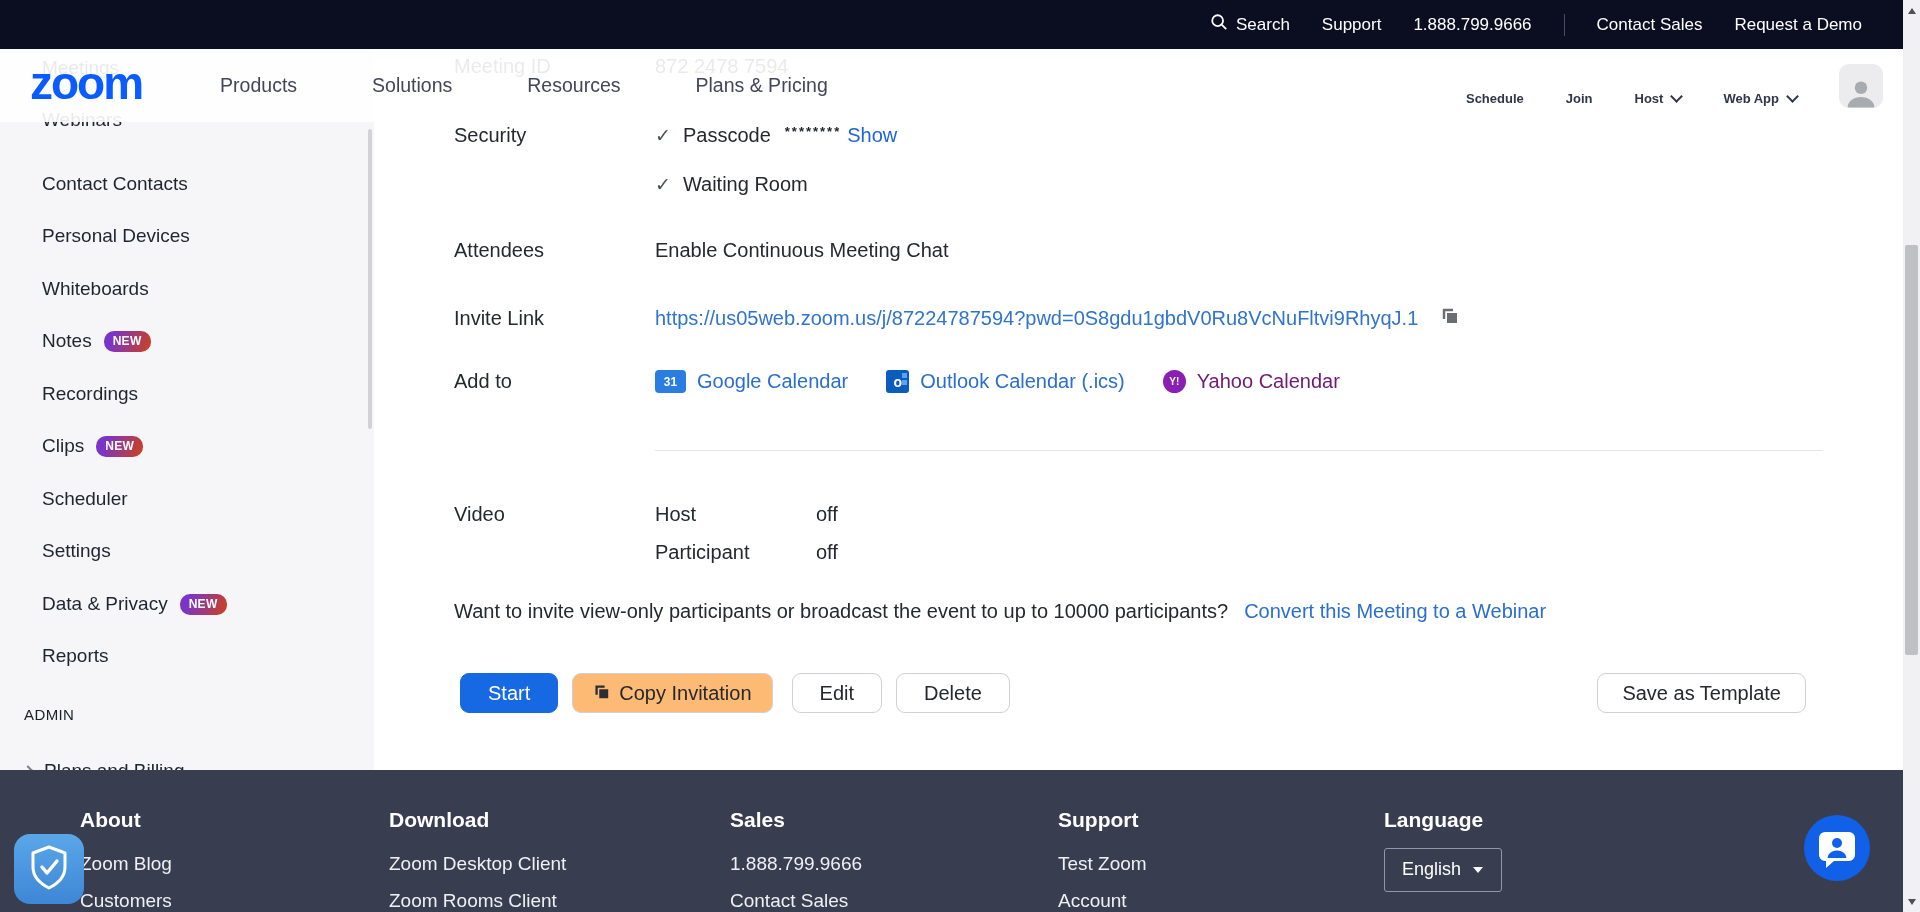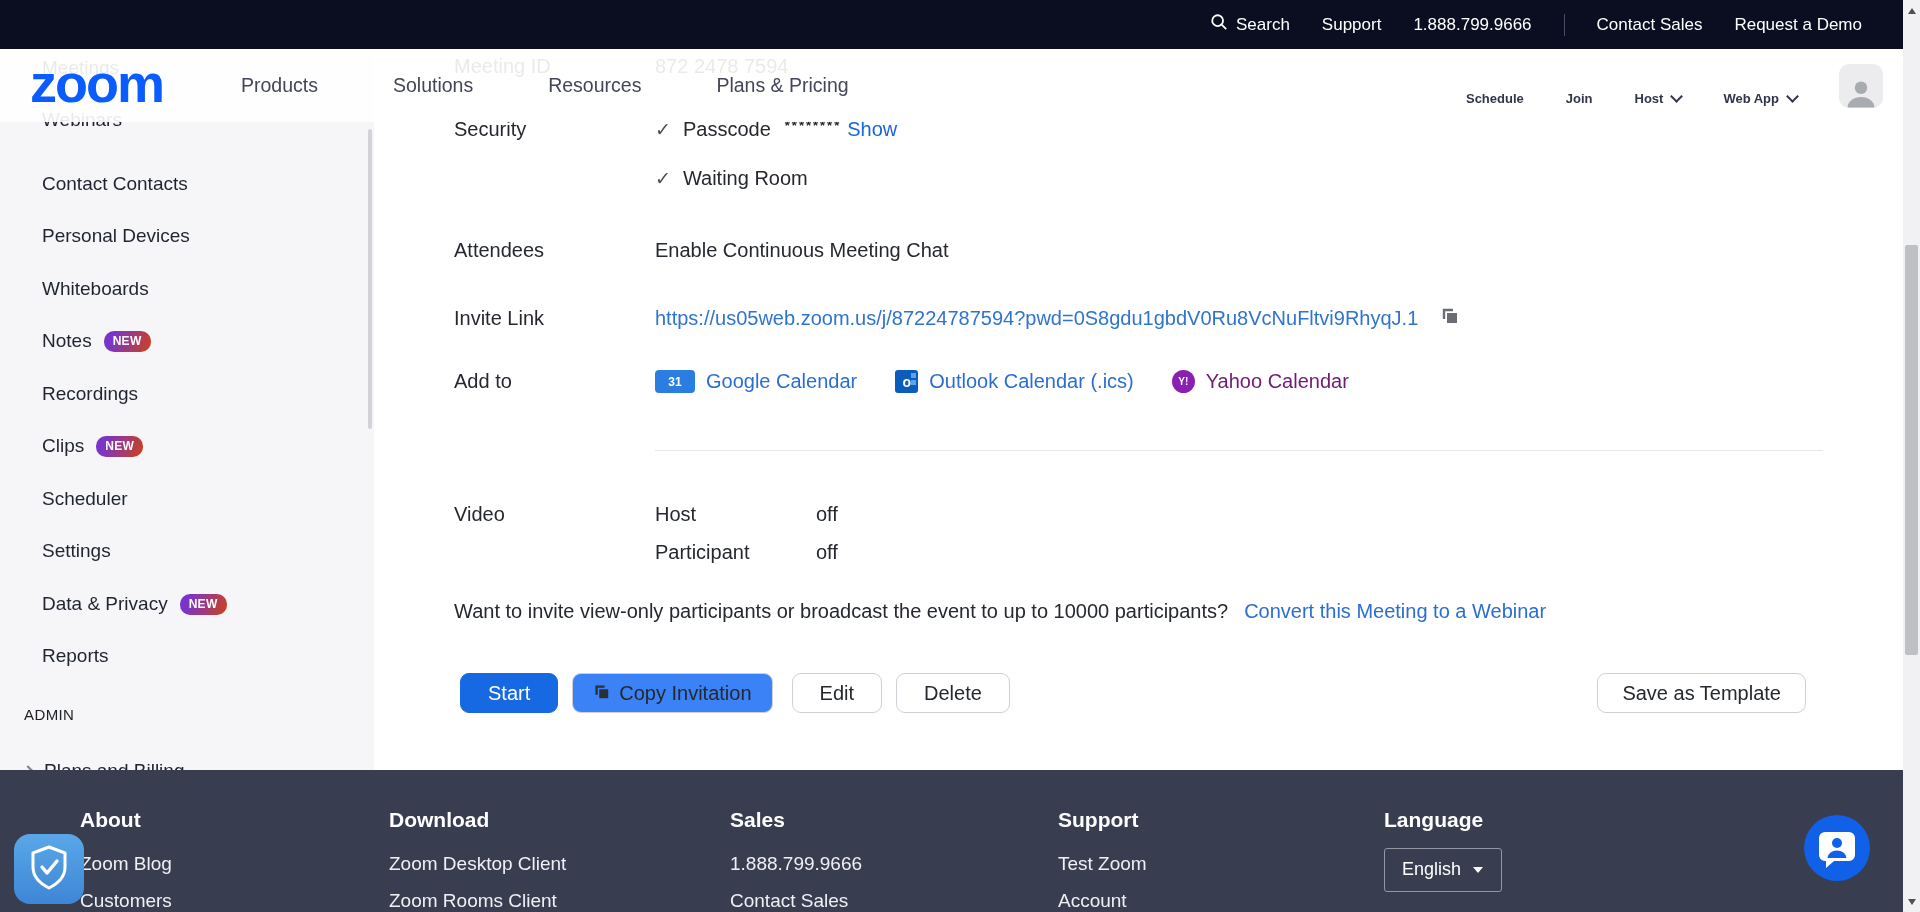--- a/index.html
+++ b/index.html
@@ -15,21 +15,21 @@
     padding-right:58px; gap:32px; color:#fff; font-size:17px; z-index:4;
   }
   .topbar .titem { display:flex; align-items:center; gap:8px; cursor:pointer; white-space:nowrap; }
   .tdivider { width:1px; height:22px; background:#4a4d63; }
   
   .header {
     position:absolute; left:0; top:49px; width:1903px; height:73px;
     background:rgba(255,255,255,0.90); z-index:5;
     display:flex; align-items:center; padding:0 20px 0 30px;
   }
-  .logo { font-size:54px; font-weight:700; color:#0b5cff; letter-spacing:-2px; margin-right:78px; cursor:pointer; line-height:1; padding-bottom:6px;}
+  .logo { font-size:46px; font-weight:700; color:#0b5cff; letter-spacing:-2px; margin-right:78px; cursor:pointer; line-height:1; padding-bottom:6px;}
   .mainnav { display:flex; gap:75px; }
   .mainnav .navitem { font-size:19.5px; color:#43455a; cursor:pointer; white-space:nowrap; }
   .hright { margin-left:auto; display:flex; align-items:center; gap:42px; }
   .hright .action { font-size:13px; font-weight:600; color:#32344a; cursor:pointer; display:flex; align-items:center; white-space:nowrap;margin-top:26px;}
   .chev { width:9px; height:9px; border-right:2px solid #32344a; border-bottom:2px solid #32344a;
           transform:rotate(45deg); display:inline-block; margin-left:9px; margin-top:-5px; }
   .avatar { width:44px; height:44px; border-radius:10px; background:#ececee; display:flex; align-items:flex-end; justify-content:center; overflow:hidden; cursor:pointer; }
   
   .viewport { position:absolute; left:0; top:49px; width:1903px; height:863px; overflow:hidden; }
   
@@ -48,32 +48,32 @@
   .rlabel { width:201px; flex:none; color:#25282e; }
   .check { color:#4a4f58; margin-right:12px; font-size:19px; }
   .link { color:#1a66d9; cursor:pointer; }
   .mask { font-size:13px; font-weight:700; letter-spacing:2px; margin:0 6px 0 14px; transform:translateY(-4px); color:#1c1f24; }
   .url { color:#2f74cf; cursor:pointer; }
   .copy-icon { margin-left:22px; cursor:pointer; display:inline-block; }
   .cal-links { display:flex; align-items:center; gap:38px; }
   .cal-group { display:flex; align-items:center; gap:11px; cursor:pointer; }
   .cal-blue { color:#2a6fd0; font-size:20px; }
   .cal-purple { color:#701a75; font-size:20px; }
-  .gcal-icon { width:40px; height:23px; background:#2a7de1; border-radius:4px; color:#fff; font-size:12px; font-weight:700; display:flex; align-items:center; justify-content:center; }
+  .gcal-icon { width:31px; height:23px; background:#2a7de1; border-radius:4px; color:#fff; font-size:12px; font-weight:700; display:flex; align-items:center; justify-content:center; }
   .ocal-icon { width:23px; height:23px; background:#0a5dbc; border-radius:3px; position:relative; color:#fff; font-size:14px; font-weight:700; display:flex; align-items:center; justify-content:center; }
   .ocal-icon i { position:absolute; right:2px; width:5px; height:5px; background:#5ea3ef; font-style:normal; }
   .ycal-icon { width:23px; height:23px; background:#8b1fb4; border-radius:50%; color:#fff; font-size:10px; font-weight:700; display:flex; align-items:center; justify-content:center; }
   .divider { position:absolute; left:655px; top:401px; width:1168px; height:1px; background:#e7e7ea; }
   .vrow { display:flex; }
   .vlabel { width:161px; flex:none; }
   .webinar-q { color:#25282e; }
   .btnrow { position:absolute; left:460px; right:97px; top:608px; display:flex; align-items:center; gap:14px; }
   .btn { height:40px; display:inline-flex; align-items:center; justify-content:center; font-size:20px; border-radius:9px; cursor:pointer; font-family:"Liberation Sans",sans-serif; border:1px solid #cfd0d6; background:#fff; color:#25282e; white-space:nowrap;margin-top:16px;}
   .btn-primary { background:#1668e3; border-color:#1668e3; color:#fff; padding:0 27px; }
-  .btn-copy { background:#3b82f6; padding:0 20px; gap:9px; }
+  .btn-copy { background:#fdba74; padding:0 20px; gap:9px; }
   .btn-plain { padding:0 27px; }
   .btn-save { margin-left:auto; padding:0 24px; }
   .ghost-row { opacity:1; }
   
   .footer { position:absolute; left:0; right:0; top:721px; bottom:0; background:#393d50; z-index:6; color:#fff; }
   .fcol { position:absolute; top:38px; }
   .ftitle { font-size:21px; font-weight:700; }
   .flink { display:block; font-size:19px; color:#eef0f4; margin-top:15px; cursor:pointer; }
   .flink:first-of-type { margin-top:21px; }
   .lang-btn { margin-top:16px; display:inline-flex; align-items:center; gap:12px; padding:10px 18px 11px 17px; border:1px solid #9297a6; border-radius:3px; font-size:18px; color:#fff; cursor:pointer; background:transparent; }
@@ -155,21 +155,21 @@
       <span>Plans and Billing</span>
     </div>
     <div class="side-scroll"></div>
   </div>
 
   <div class="row ghost-row" style="top:6px;">
     <span class="rlabel">Meeting ID</span>
     <span>872 2478 7594</span>
   </div>
 
-  <div class="row" style="top:69px;">
+  <div class="row" style="top:75px;">
     <span class="rlabel">Security</span>
     <div>
       <div style="display:flex; align-items:center;">
         <span class="check">✓</span>
         <span>Passcode</span>
         <span class="mask">********</span>
         <span class="link">Show</span>
       </div>
       <div style="display:flex; align-items:center; margin-top:26px;">
         <span class="check">✓</span>

